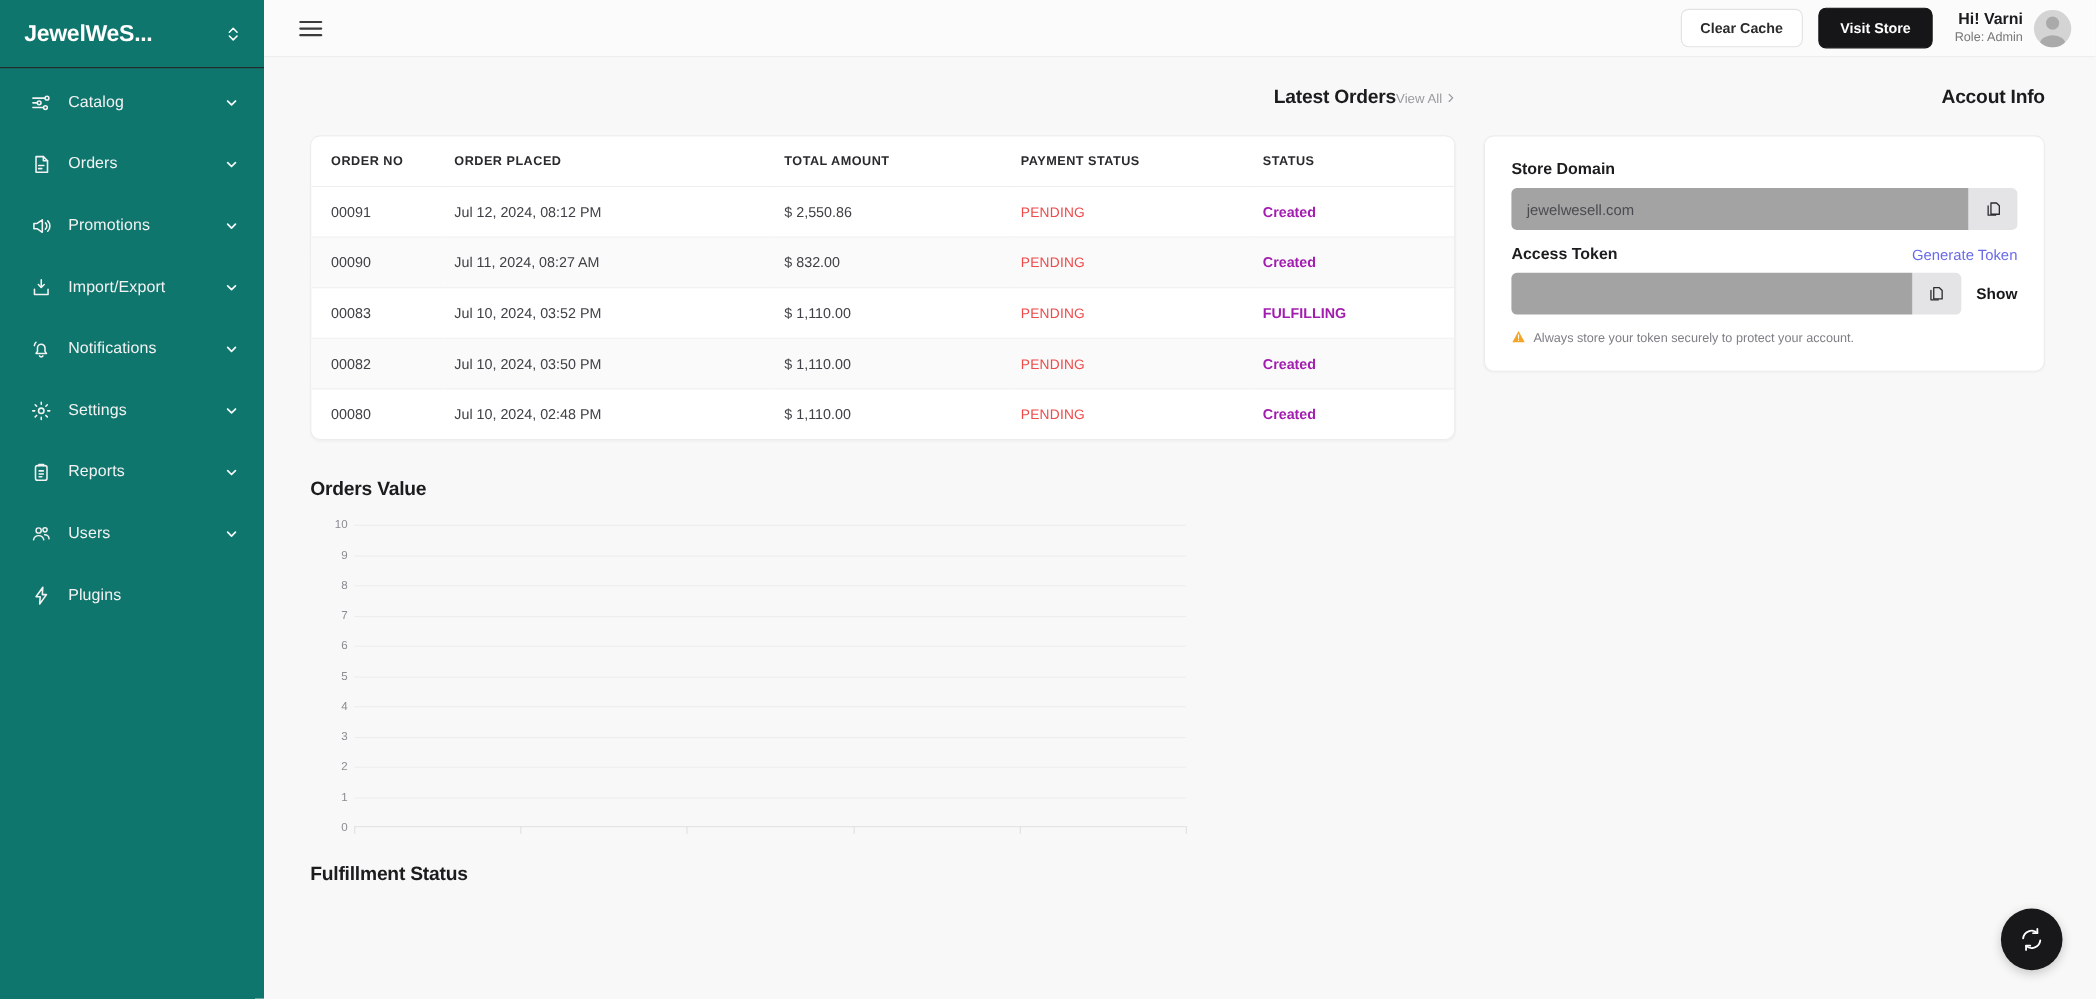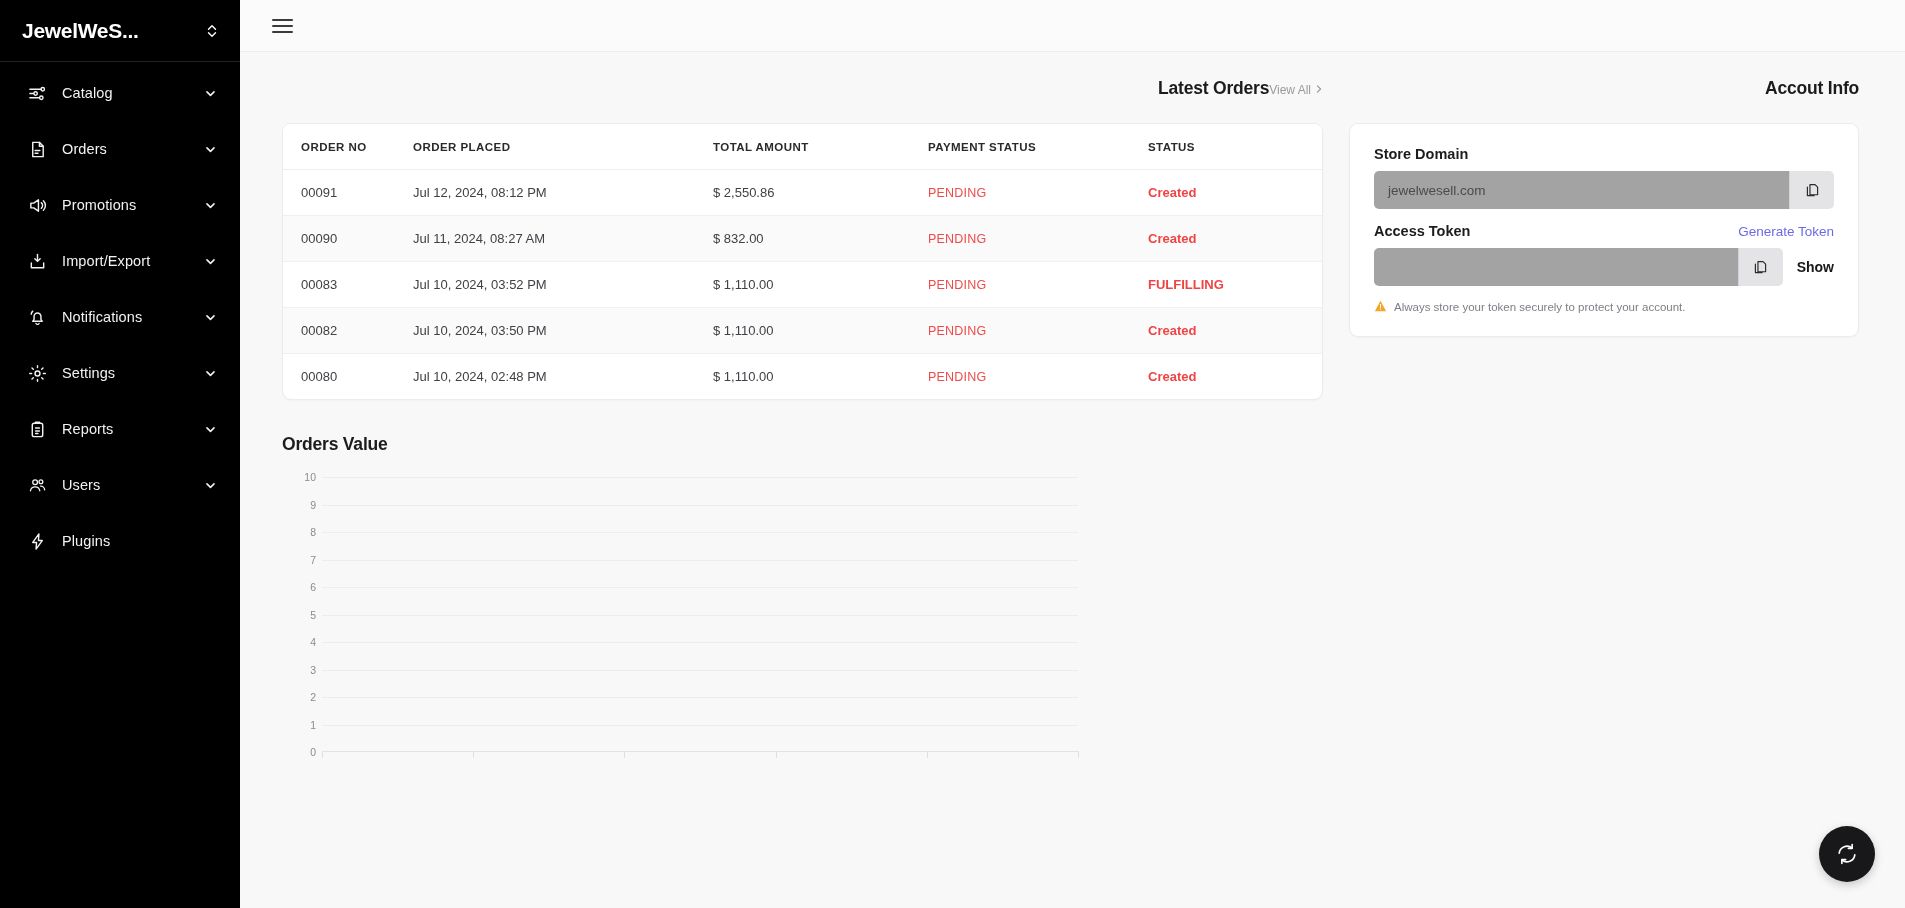--- a/index.html
+++ b/index.html
@@ -7,21 +7,21 @@
     width: 1905px; height: 908px;
     font-family: "Liberation Sans", sans-serif;
     background: #f7f7f7;
     overflow: hidden;
   }
   .app { display: flex; width: 1905px; height: 908px; }
 
   
   .sidebar {
     width: 240px; flex: 0 0 240px;
-    background: #000000;
+    background: #0f766e;
     color: #ffffff;
     display: flex; flex-direction: column;
     overflow: hidden;
   }
   .brand {
     height: 62px; flex: 0 0 62px;
     display: flex; align-items: center; justify-content: space-between;
     padding: 0 18px 0 22px;
     border-bottom: 1px solid #242427;
   }
@@ -99,21 +99,21 @@
     font-size: 13px; color: #404046; padding: 15px 10px; border-bottom: 1px solid #f0f0f0; white-space: nowrap;
   }
   table.orders tbody tr:nth-child(even) { background: #fafafa; }
   table.orders tbody tr:last-child td { border-bottom: none; }
   .c1 { width: 120px; padding-left: 18px !important; }
   .c2 { width: 300px; }
   .c3 { width: 215px; }
   .c4 { width: 220px; }
   .c5 { width: auto; }
   .pay-pending { color: #ef4a4a; font-size: 12.5px; letter-spacing: .2px; }
-  .status-val { color: #ef4444; font-weight: 700; font-size: 13px; }
+  .status-val { color: #a21caf; font-weight: 700; font-size: 13px; }
 
   
   .acct-card { padding: 22px 24px 22px 24px; }
   .field-label { font-size: 14.5px; font-weight: 700; color: #1c1c1e; margin-bottom: 9px; }
   .field-row { display:flex; align-items:center; justify-content: space-between; margin-bottom: 9px; }
   .link-gen { font-size: 13.5px; color: #6a6ae8; cursor:pointer; }
   .input-wrap { display:flex; align-items: stretch; margin-bottom: 14px; }
   .input-box {
     flex: 1; background:#a3a3a3; border-radius: 5px 0 0 5px;
     height: 38px; display:flex; align-items:center; padding: 0 14px;
@@ -299,20 +299,31 @@
       </nav>
   </aside>
 
   <div class="main">
 
     <header class="topbar">
       <div class="hamburger">
         <span></span>
           <span></span>
           <span></span>
+      </div>
+      <div class="top-right">
+        <button class="btn-clear">Clear Cache</button>
+        <button class="btn-visit">Visit Store</button>
+        <div class="user">
+          <div class="user-txt">
+            <div class="user-name">Hi! Varni</div>
+            <div class="user-role">Role: Admin</div>
+          </div>
+          <div class="avatar"></div>
+        </div>
       </div>
     </header>
 
     <div class="content">
 
       <div class="grid-top">
 
         <section class="col-orders">
           <div class="sec-head">
             <div class="sec-title">Latest Orders</div>
@@ -450,20 +461,21 @@
               <div class="xtick" style="left: 0%;"></div>
               <div class="xtick" style="left: 20%;"></div>
               <div class="xtick" style="left: 40%;"></div>
               <div class="xtick" style="left: 60%;"></div>
               <div class="xtick" style="left: 80%;"></div>
               <div class="xtick" style="left: 100%;"></div>
             </div>
         </div>
       </section>
 
+      <div class="fulfil-title">Fulfillment Status</div>
 
     </div>
 
     <div class="fab">
       <svg viewBox="0 0 24 24" width="22" height="22" fill="none" stroke="#ffffff" stroke-width="1.8" stroke-linecap="round" stroke-linejoin="round">
         <path d="M20.5 13 A8.5 8.5 0 0 1 6.4 18.4"></path>
         <path d="M3.5 11 A8.5 8.5 0 0 1 17.6 5.6"></path>
         <path d="M17.6 1.6 L17.6 5.8 L13.4 5.8"></path>
         <path d="M6.4 22.4 L6.4 18.2 L10.6 18.2"></path>
       </svg>

